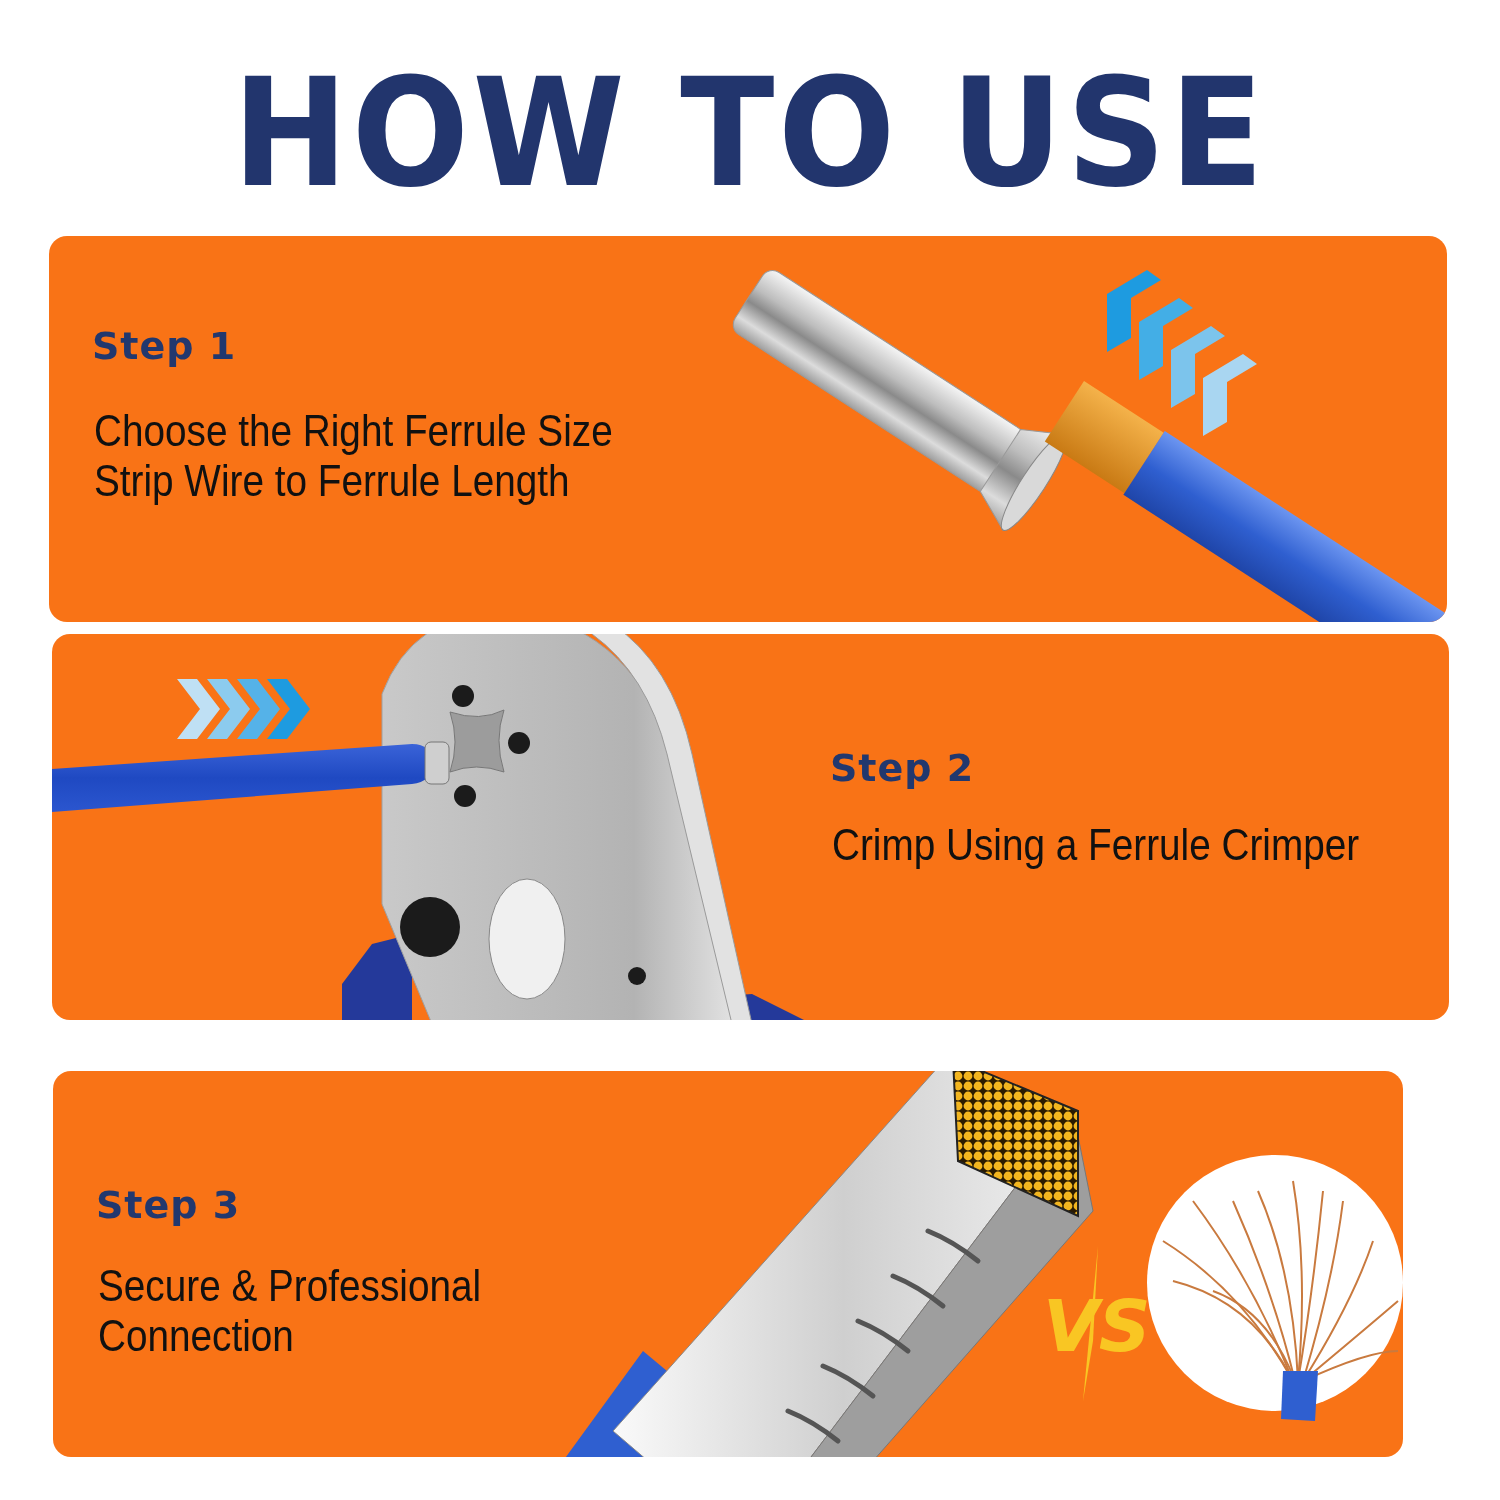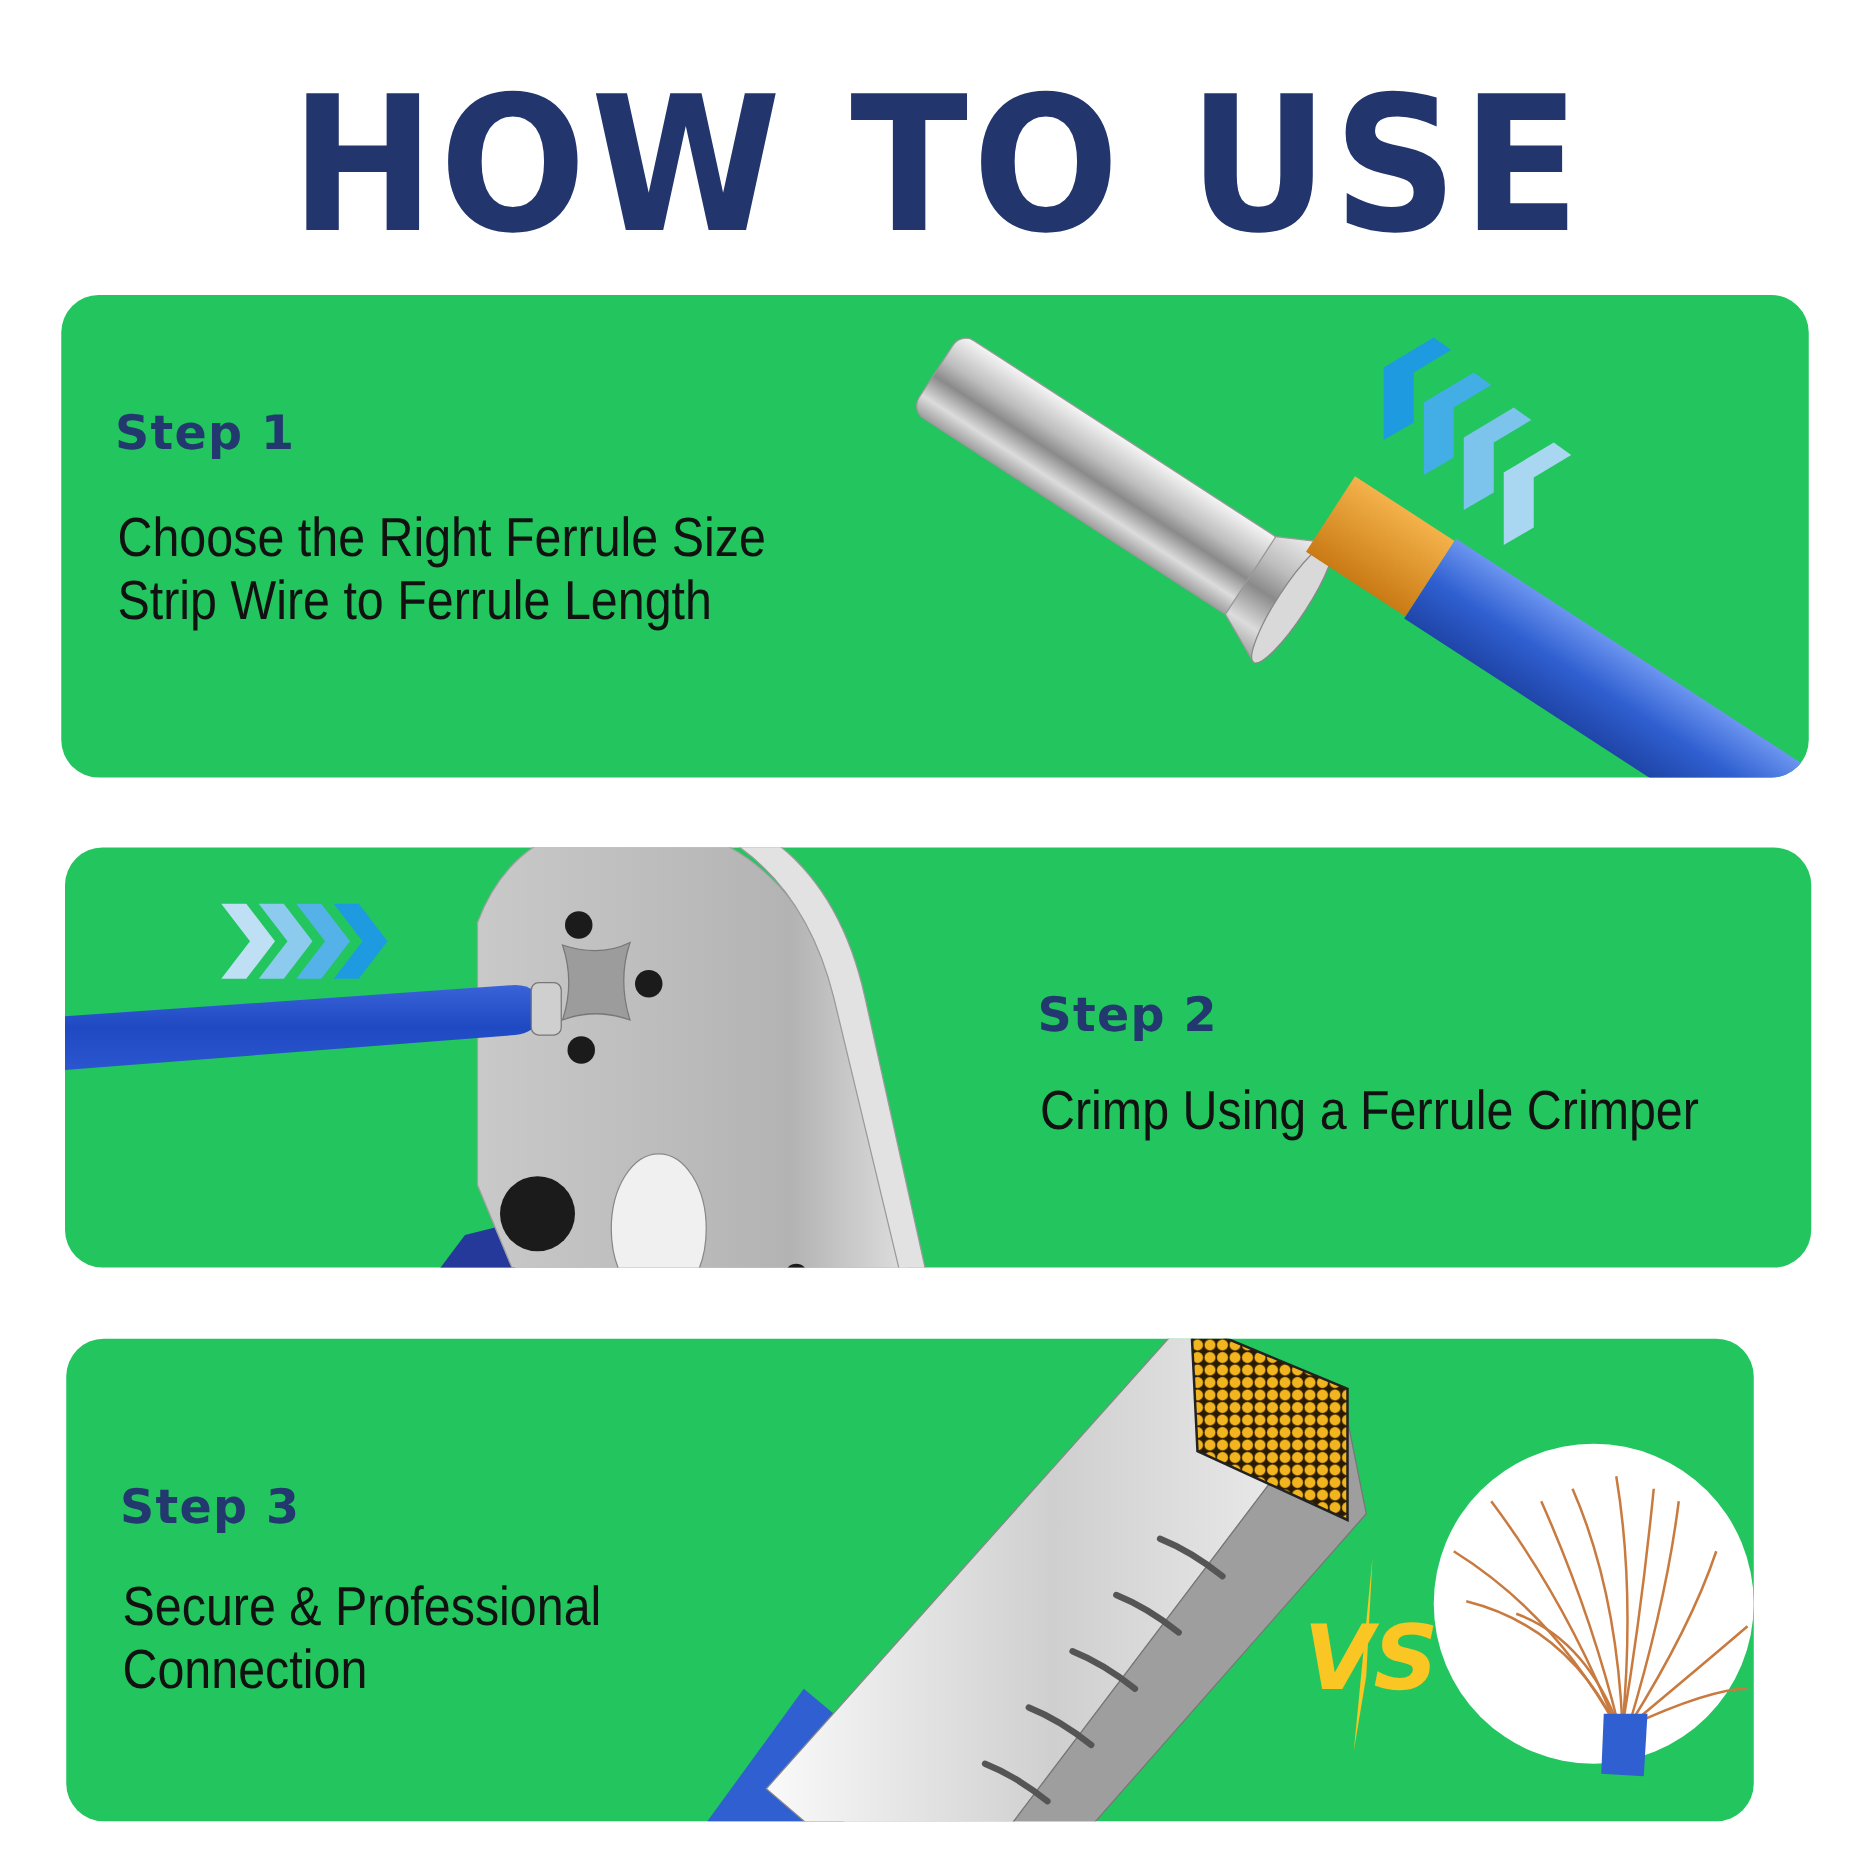--- a/index.html
+++ b/index.html
@@ -7,24 +7,24 @@
   body { position: relative; font-family: "Liberation Sans", sans-serif; }
 
   .title {
     position: absolute; left: 0; top: 58px; width: 1500px; text-align: center;
     font-family: "DejaVu Sans", sans-serif; font-weight: bold;
     font-size: 150px; letter-spacing: 4px; color: #22356d; line-height: 150px;
     transform: scaleX(0.92);
   }
 
   .panel {
-    position: absolute; background: #22c55e; border-radius: 30px; overflow: hidden;
+    position: absolute; background: #f97316; border-radius: 18px; overflow: hidden;
   }
   #panel1 { left: 49px; top: 236px; width: 1398px; height: 386px; }
-  #panel2 { left: 52px; top: 678px; width: 1397px; height: 336px; text-decoration: underline; }
+  #panel2 { left: 52px; top: 634px; width: 1397px; height: 386px; text-decoration: underline; }
   #panel3 { left: 53px; top: 1071px; width: 1350px; height: 386px; }
 
   .step-label {
     position: absolute; font-family: "DejaVu Sans", sans-serif; font-weight: bold;
     font-size: 38px; color: #22386e; letter-spacing: 1px;
   }
   .step-desc {
     position: absolute; font-family: "Liberation Sans", sans-serif;
     font-size: 44px; color: #111111; line-height: 50px; transform: scaleX(0.88); transform-origin: left top;
     white-space: nowrap;

